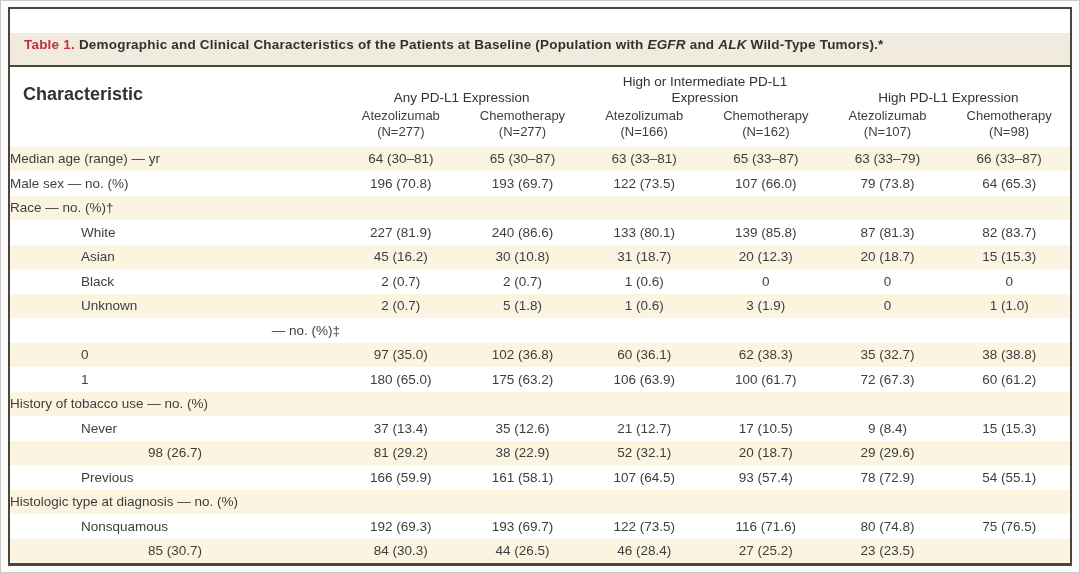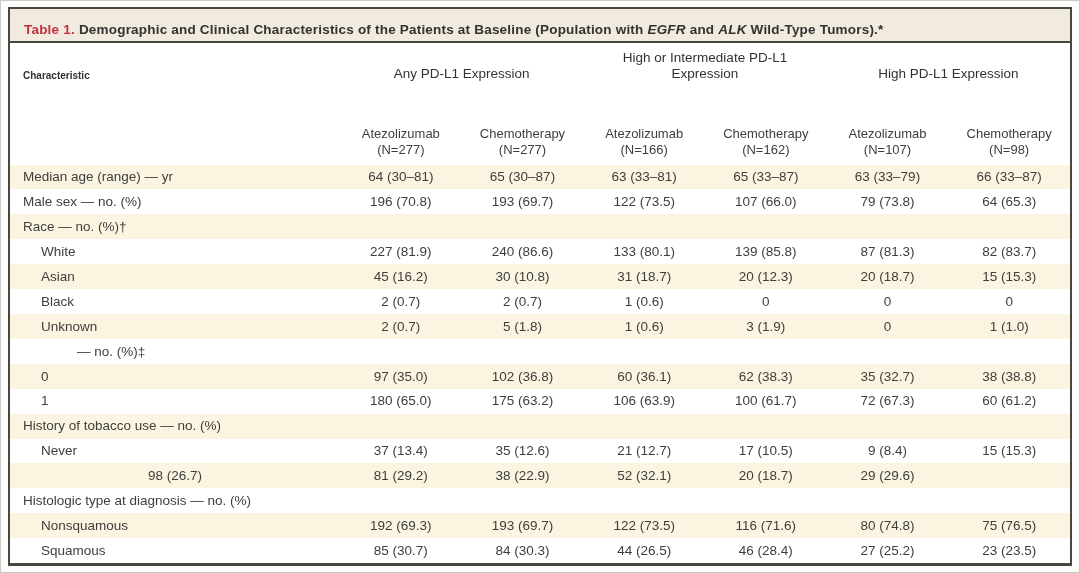--- a/index.html
+++ b/index.html
@@ -21,49 +21,49 @@
     border:2px solid var(--border);
     border-bottom:3px solid var(--border);
     background:#ffffff;
     display:flex;flex-direction:column;
     overflow:hidden;
   }
   .titlebar{
     background:var(--titlebg);
     border-bottom:2px solid var(--border);
     min-height:34px;
-    display:flex;align-items:flex-end;
+    display:flex;align-items:flex-start;
     padding:4px 0 4px 14px;
-    font-size:13.5px;font-weight:bold;letter-spacing:.2px;color:#333230;
+    font-size:13.5px;font-weight:bold;letter-spacing:.2px;color:#333230;margin-top:24px;
   }
   .titlebar .red{color:var(--red);margin-right:4px;}
   .titlebar .italic{font-style:italic;}
   .hgrid{display:grid;grid-template-columns:330px repeat(6,1fr);}
   .hgroups{align-items:end;padding-top:7px;}
   .hgroups .char{
-    font-weight:bold;font-size:10px;padding-left:13px;color:#333230;
+    font-weight:bold;font-size:18px;padding-left:13px;color:#333230;
   }
   .hgroups .group{
     grid-column:span 2;text-align:center;font-weight:normal;
     font-size:13.5px;line-height:1.15;color:#333230;padding:0 10px;
   }
-  .hsub{padding:3px 0 6px 0;margin-top:42px;}
+  .hsub{padding:3px 0 6px 0;}
   .hsub .sub{
     text-align:center;font-size:13px;line-height:1.25;color:var(--text);
   }
   .rows{flex:1;display:flex;flex-direction:column;}
   .trow{
     display:grid;grid-template-columns:330px repeat(6,1fr);
     align-items:center;flex:1;min-height:24px;
   }
   .trow:nth-child(odd){background:var(--stripe);}
   .trow .cell{font-size:13.5px;line-height:1.14;}
-  .trow .label{padding-left:13px;text-align:left;}
-  .trow .label.ind1{padding-left:31px;}
-  .trow .label .cont{padding-left:54px;}
+  .trow .label{text-align:left;}
+  .trow .label.ind1{padding-left:71px;}
+  .trow .label .cont{padding-left:54px;text-align:right;}
   .trow .val{text-align:center;}
 </style>
 </head>
 <body>
 
 <div class="canvas">
   <div class="tablebox">
 
     <div class="titlebar">
       <span><span class="red">Table 1.</span><span>Demographic and Clinical Characteristics of the Patients at Baseline (Population with </span><span class="italic">EGFR</span><span> and </span><span class="italic">ALK</span><span> Wild-Type Tumors).*</span></span>
@@ -217,39 +217,47 @@
         </div>
         <div class="trow">
           <div class="cell val">98 (26.7)</div>
           <div class="cell val">81 (29.2)</div>
           <div class="cell val">38 (22.9)</div>
           <div class="cell val">52 (32.1)</div>
           <div class="cell val">20 (18.7)</div>
           <div class="cell val">29 (29.6)</div>
         </div>
         <div class="trow">
+          <div class="cell label ind1">Previous</div>
+          <div class="cell val">166 (59.9)</div>
+          <div class="cell val">161 (58.1)</div>
+          <div class="cell val">107 (64.5)</div>
+          <div class="cell val">93 (57.4)</div>
+          <div class="cell val">78 (72.9)</div>
+          <div class="cell val">54 (55.1)</div>
+        </div>
+        <div class="trow">
           <div class="cell label ind0">Histologic type at diagnosis — no. (%)</div>
           <div class="cell val"></div>
           <div class="cell val"></div>
           <div class="cell val"></div>
           <div class="cell val"></div>
           <div class="cell val"></div>
           <div class="cell val"></div>
         </div>
         <div class="trow">
           <div class="cell label ind1">Nonsquamous</div>
           <div class="cell val">192 (69.3)</div>
           <div class="cell val">193 (69.7)</div>
           <div class="cell val">122 (73.5)</div>
           <div class="cell val">116 (71.6)</div>
           <div class="cell val">80 (74.8)</div>
           <div class="cell val">75 (76.5)</div>
         </div>
         <div class="trow">
-          <div class="cell label ind1">Squamous</div>
           <div class="cell val">85 (30.7)</div>
           <div class="cell val">84 (30.3)</div>
           <div class="cell val">44 (26.5)</div>
           <div class="cell val">46 (28.4)</div>
           <div class="cell val">27 (25.2)</div>
           <div class="cell val">23 (23.5)</div>
         </div>
       </div>
 
   </div>

